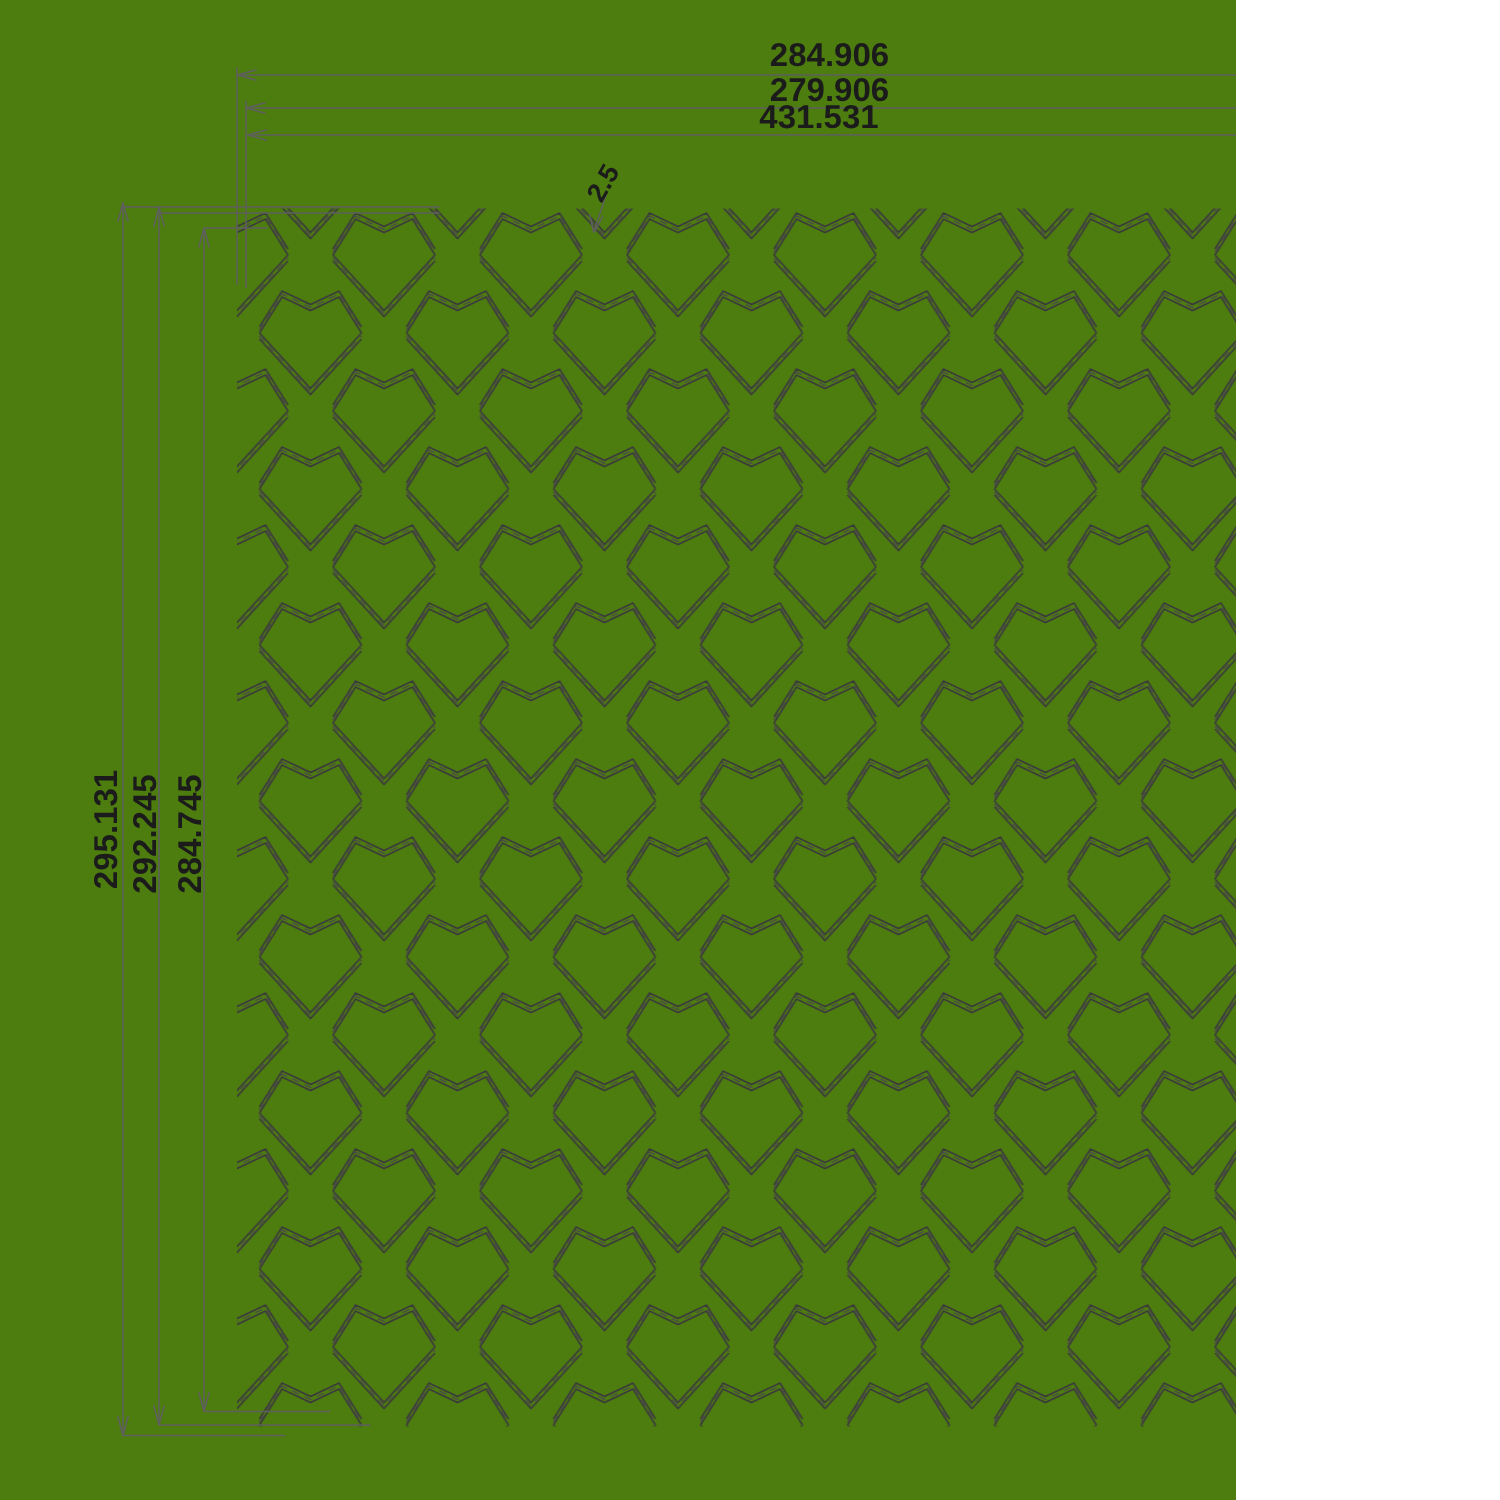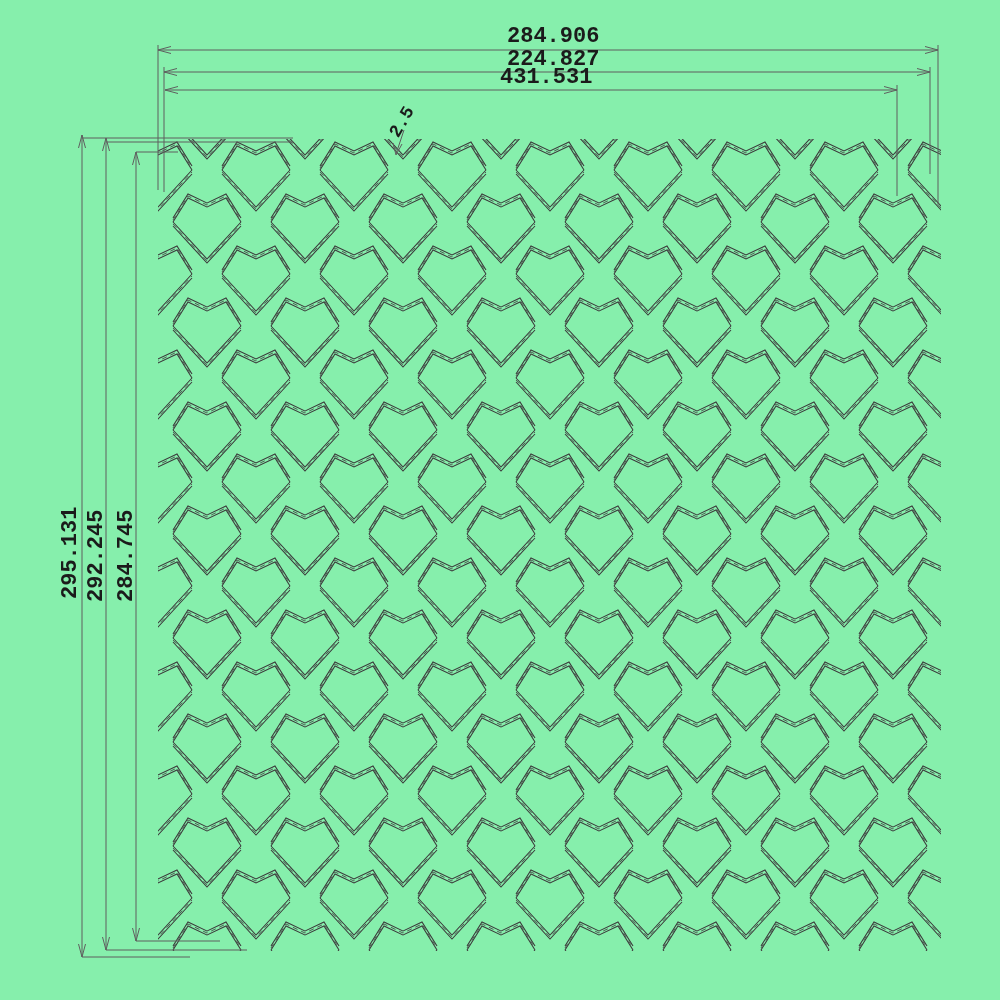--- a/index.html
+++ b/index.html
@@ -1,18 +1,18 @@
 <!DOCTYPE html>
 <html><head>
 <meta charset="utf-8">
 <style>
   html,body{margin:0;padding:0;background:#fff;}
   #canvas{
-    position:relative;width:1000px;height:1000px;background:#86efac;overflow:hidden;
-    font-family:Liberation Mono, monospace;
+    position:relative;width:824px;height:1000px;background:#4d7c0f;overflow:hidden;
+    font-family:Liberation Sans, sans-serif;
   }
   svg{position:absolute;left:0;top:0;}
   .dimtext{
     position:absolute;color:#1b1b1b;font-size:22px;font-weight:bold;
     width:92px;height:22px;line-height:22px;text-align:center;
     letter-spacing:0px;white-space:nowrap;
   }
   .vert{transform:rotate(-90deg);}
   .callout{
     position:absolute;color:#1b1b1b;font-size:18px;font-weight:bold;
@@ -149,21 +149,21 @@
       </g>
 
       <g>
         <path d="M404,130 L396,154"></path>
         <path d="M396,155 l-3,-12 M396,155 l6,-11"></path>
       </g>
     </g>
   </svg>
 
   <div class="dimtext" style="left:507px;top:26px;">284.906</div>
-  <div class="dimtext" style="left:507px;top:49px;">224.827</div>
+  <div class="dimtext" style="left:507px;top:49px;">279.906</div>
   <div class="dimtext" style="left:500px;top:67px;">431.531</div>
 
   <div class="dimtext vert" style="left:25px;top:542px;">295.131</div>
   <div class="dimtext vert" style="left:51px;top:545px;">292.245</div>
   <div class="dimtext vert" style="left:81px;top:545px;">284.745</div>
 
   <div class="callout" style="left:382px;top:113px;">2.5</div>
 </div>
 
 </body></html>

